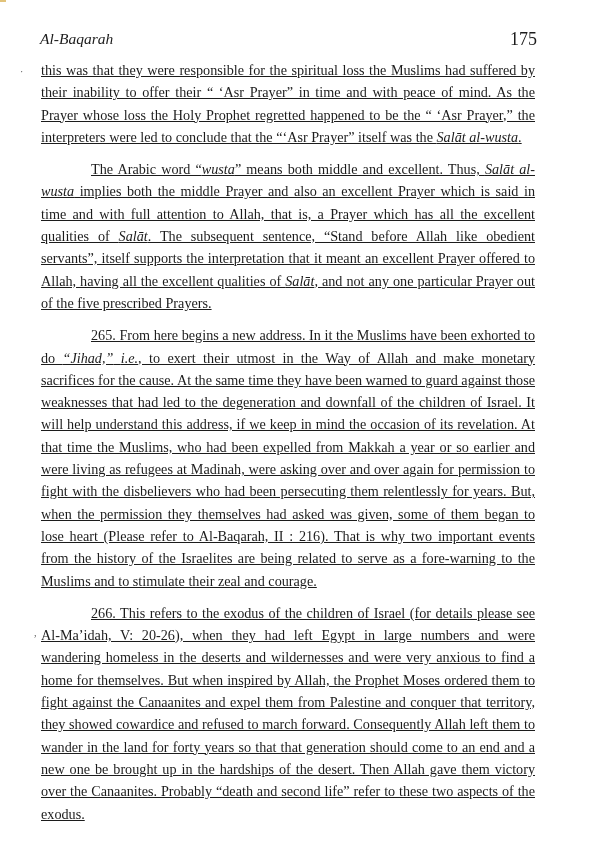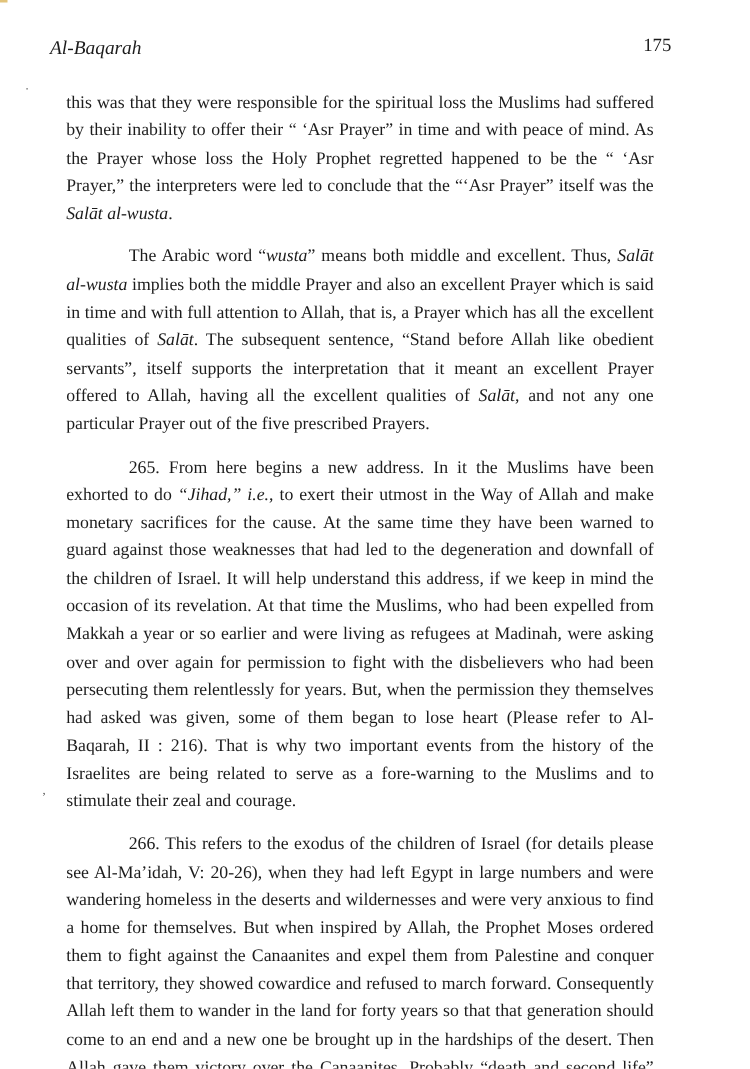--- a/index.html
+++ b/index.html
@@ -10,27 +10,27 @@
       color: #1c1c1c;
     }
     .header {
       position: absolute; top: 28px; left: 40px; width: 495px; height: 20px;
     }
     .running-title {
       position: absolute; left: 0; right: 0; 
       font-style: italic; font-size: 15.5px; top: 2px;
     }
     .page-number {
-      position: absolute; right: -2px; top: 1px; font-size: 15px;
+      position: absolute; right: -2px; top: 1px; font-size: 18px;
     }
     .content {
       position: absolute; top: 59px; left: 41px; width: 494px;
       font-size: 14.2px; line-height: 22.3px; text-align: justify;
     }
-    .content p { margin: 12px; }
+    .content p { margin: 0; text-decoration: underline; }
     .content p + p { margin-top: 10px; }
     .indent { text-indent: 50px; }
     .it { font-style: italic; }
     .mark {
       position: absolute; font-size: 10px; color: #555;
     }
     .scan-edge {
       position: absolute; top: 0; left: 0; width: 6px; height: 2px; background: #e2c37a;
     }
   </style>

